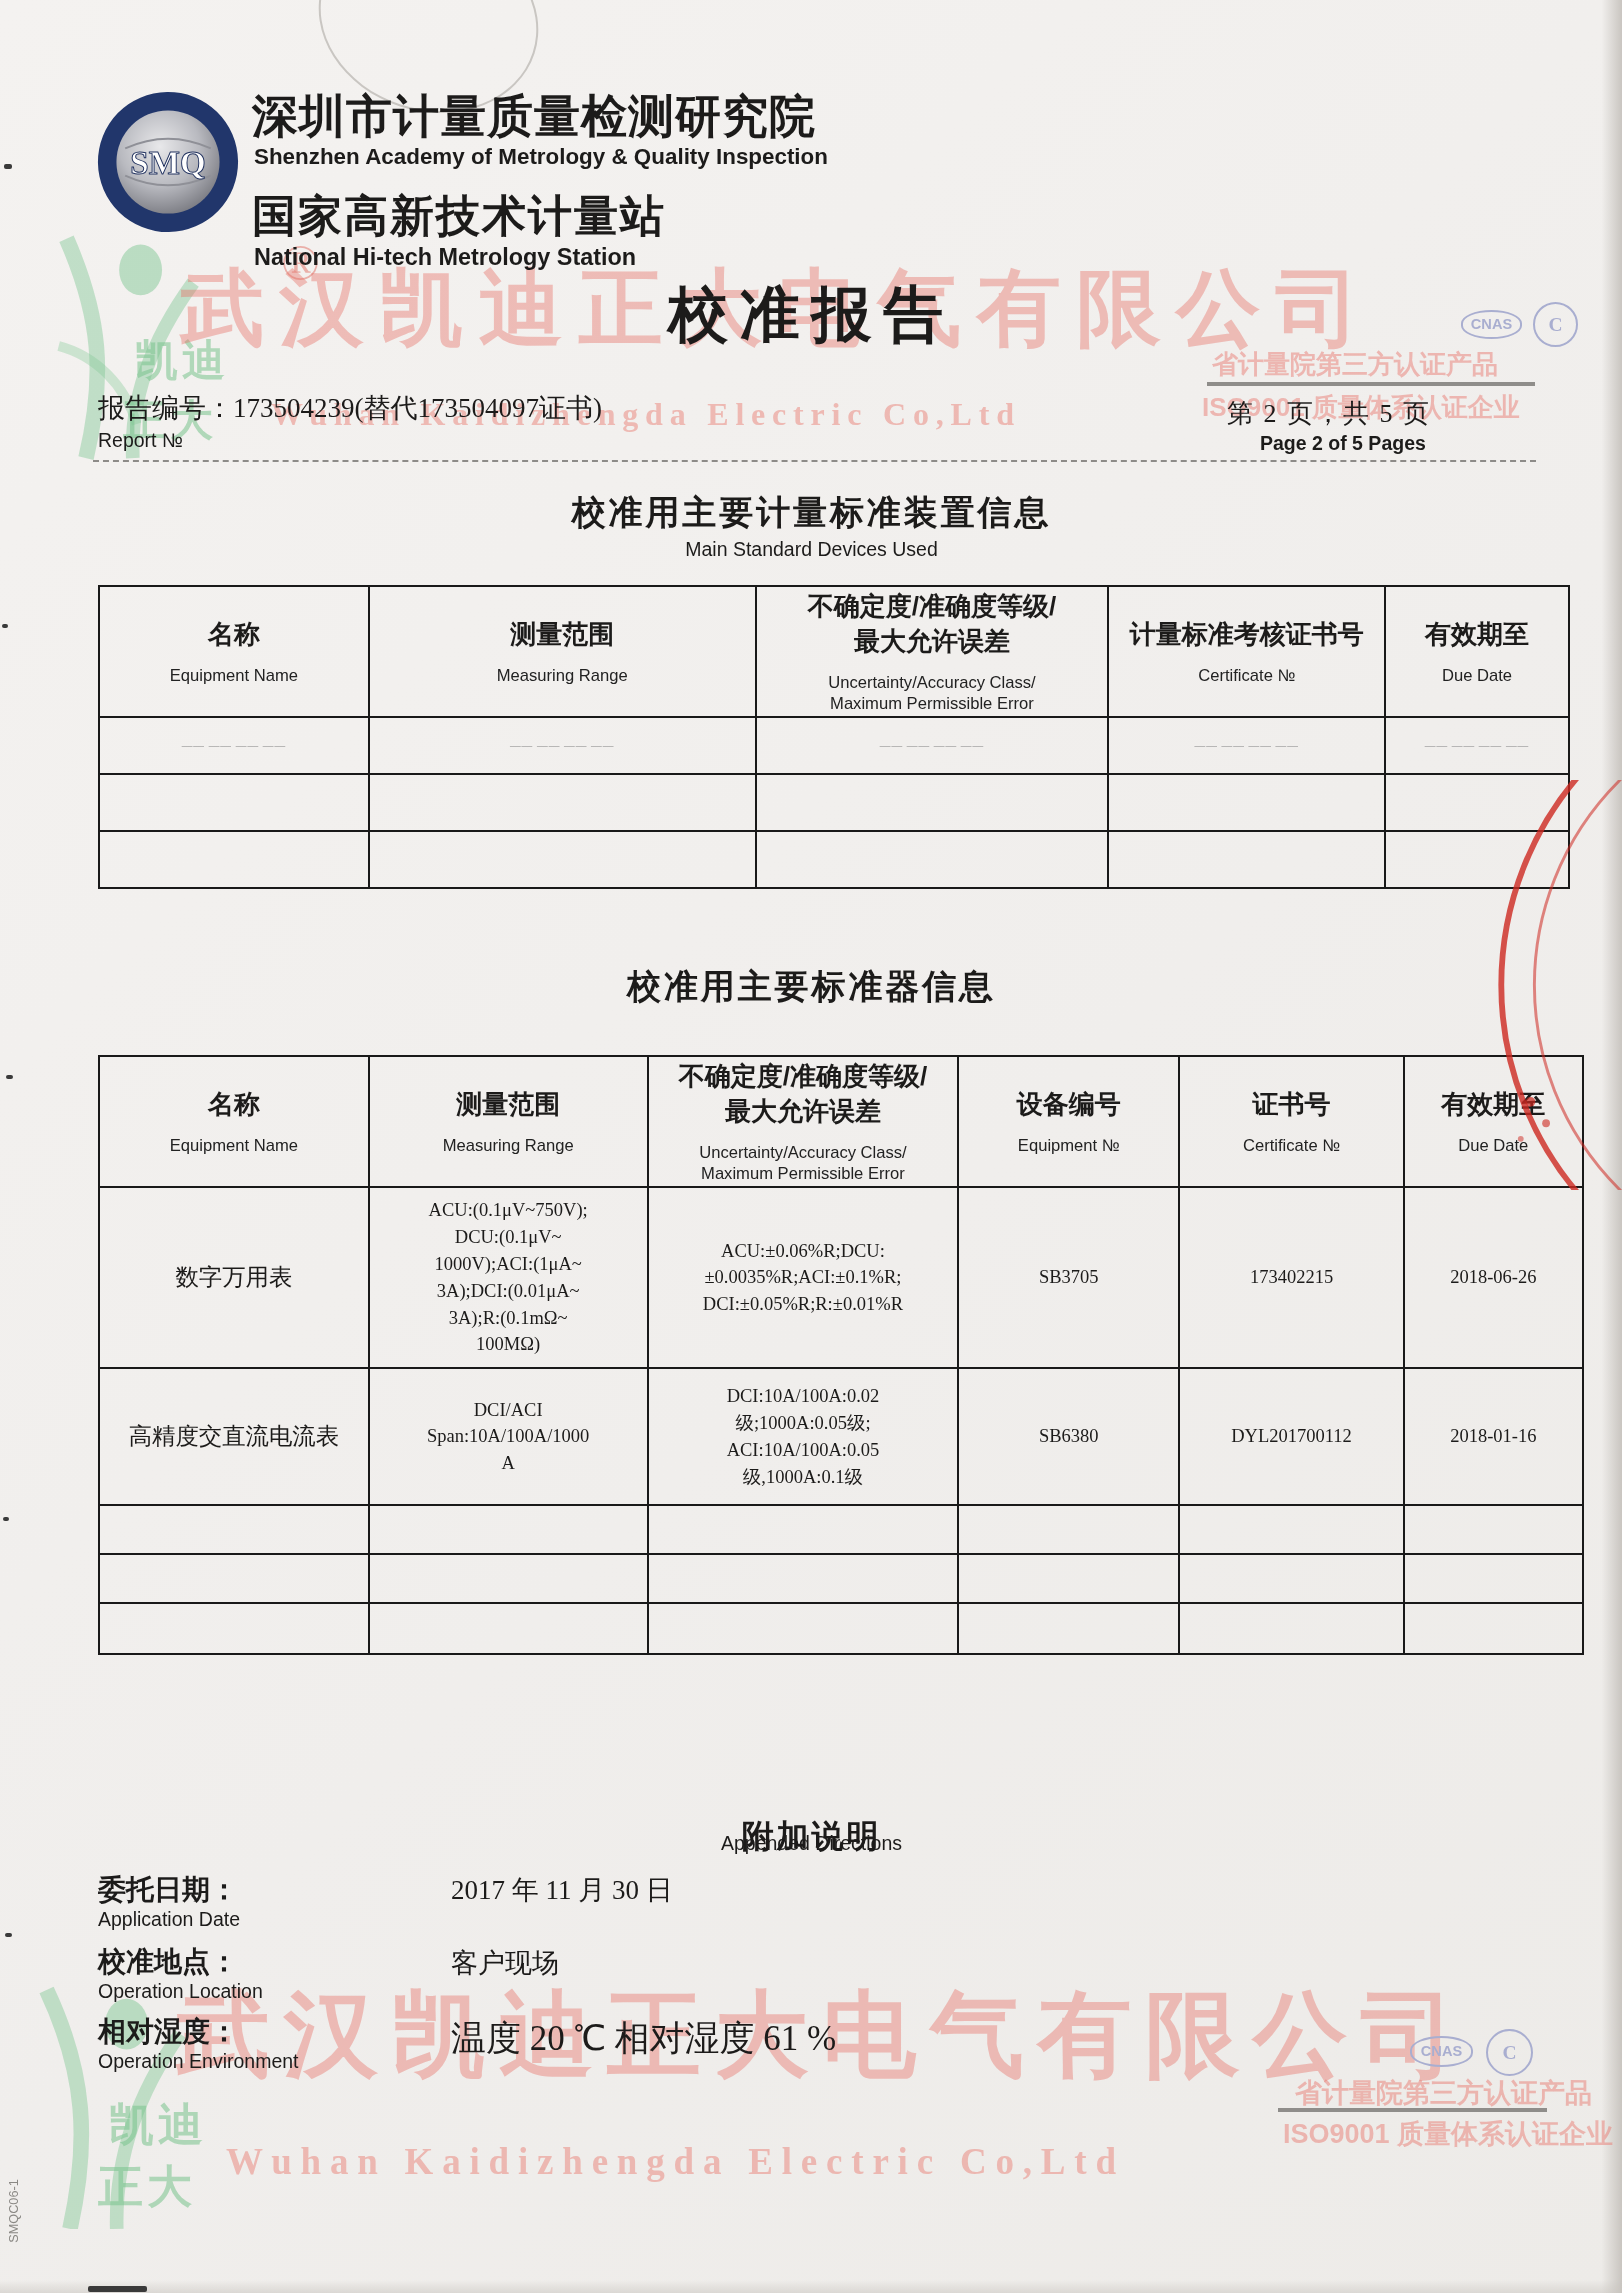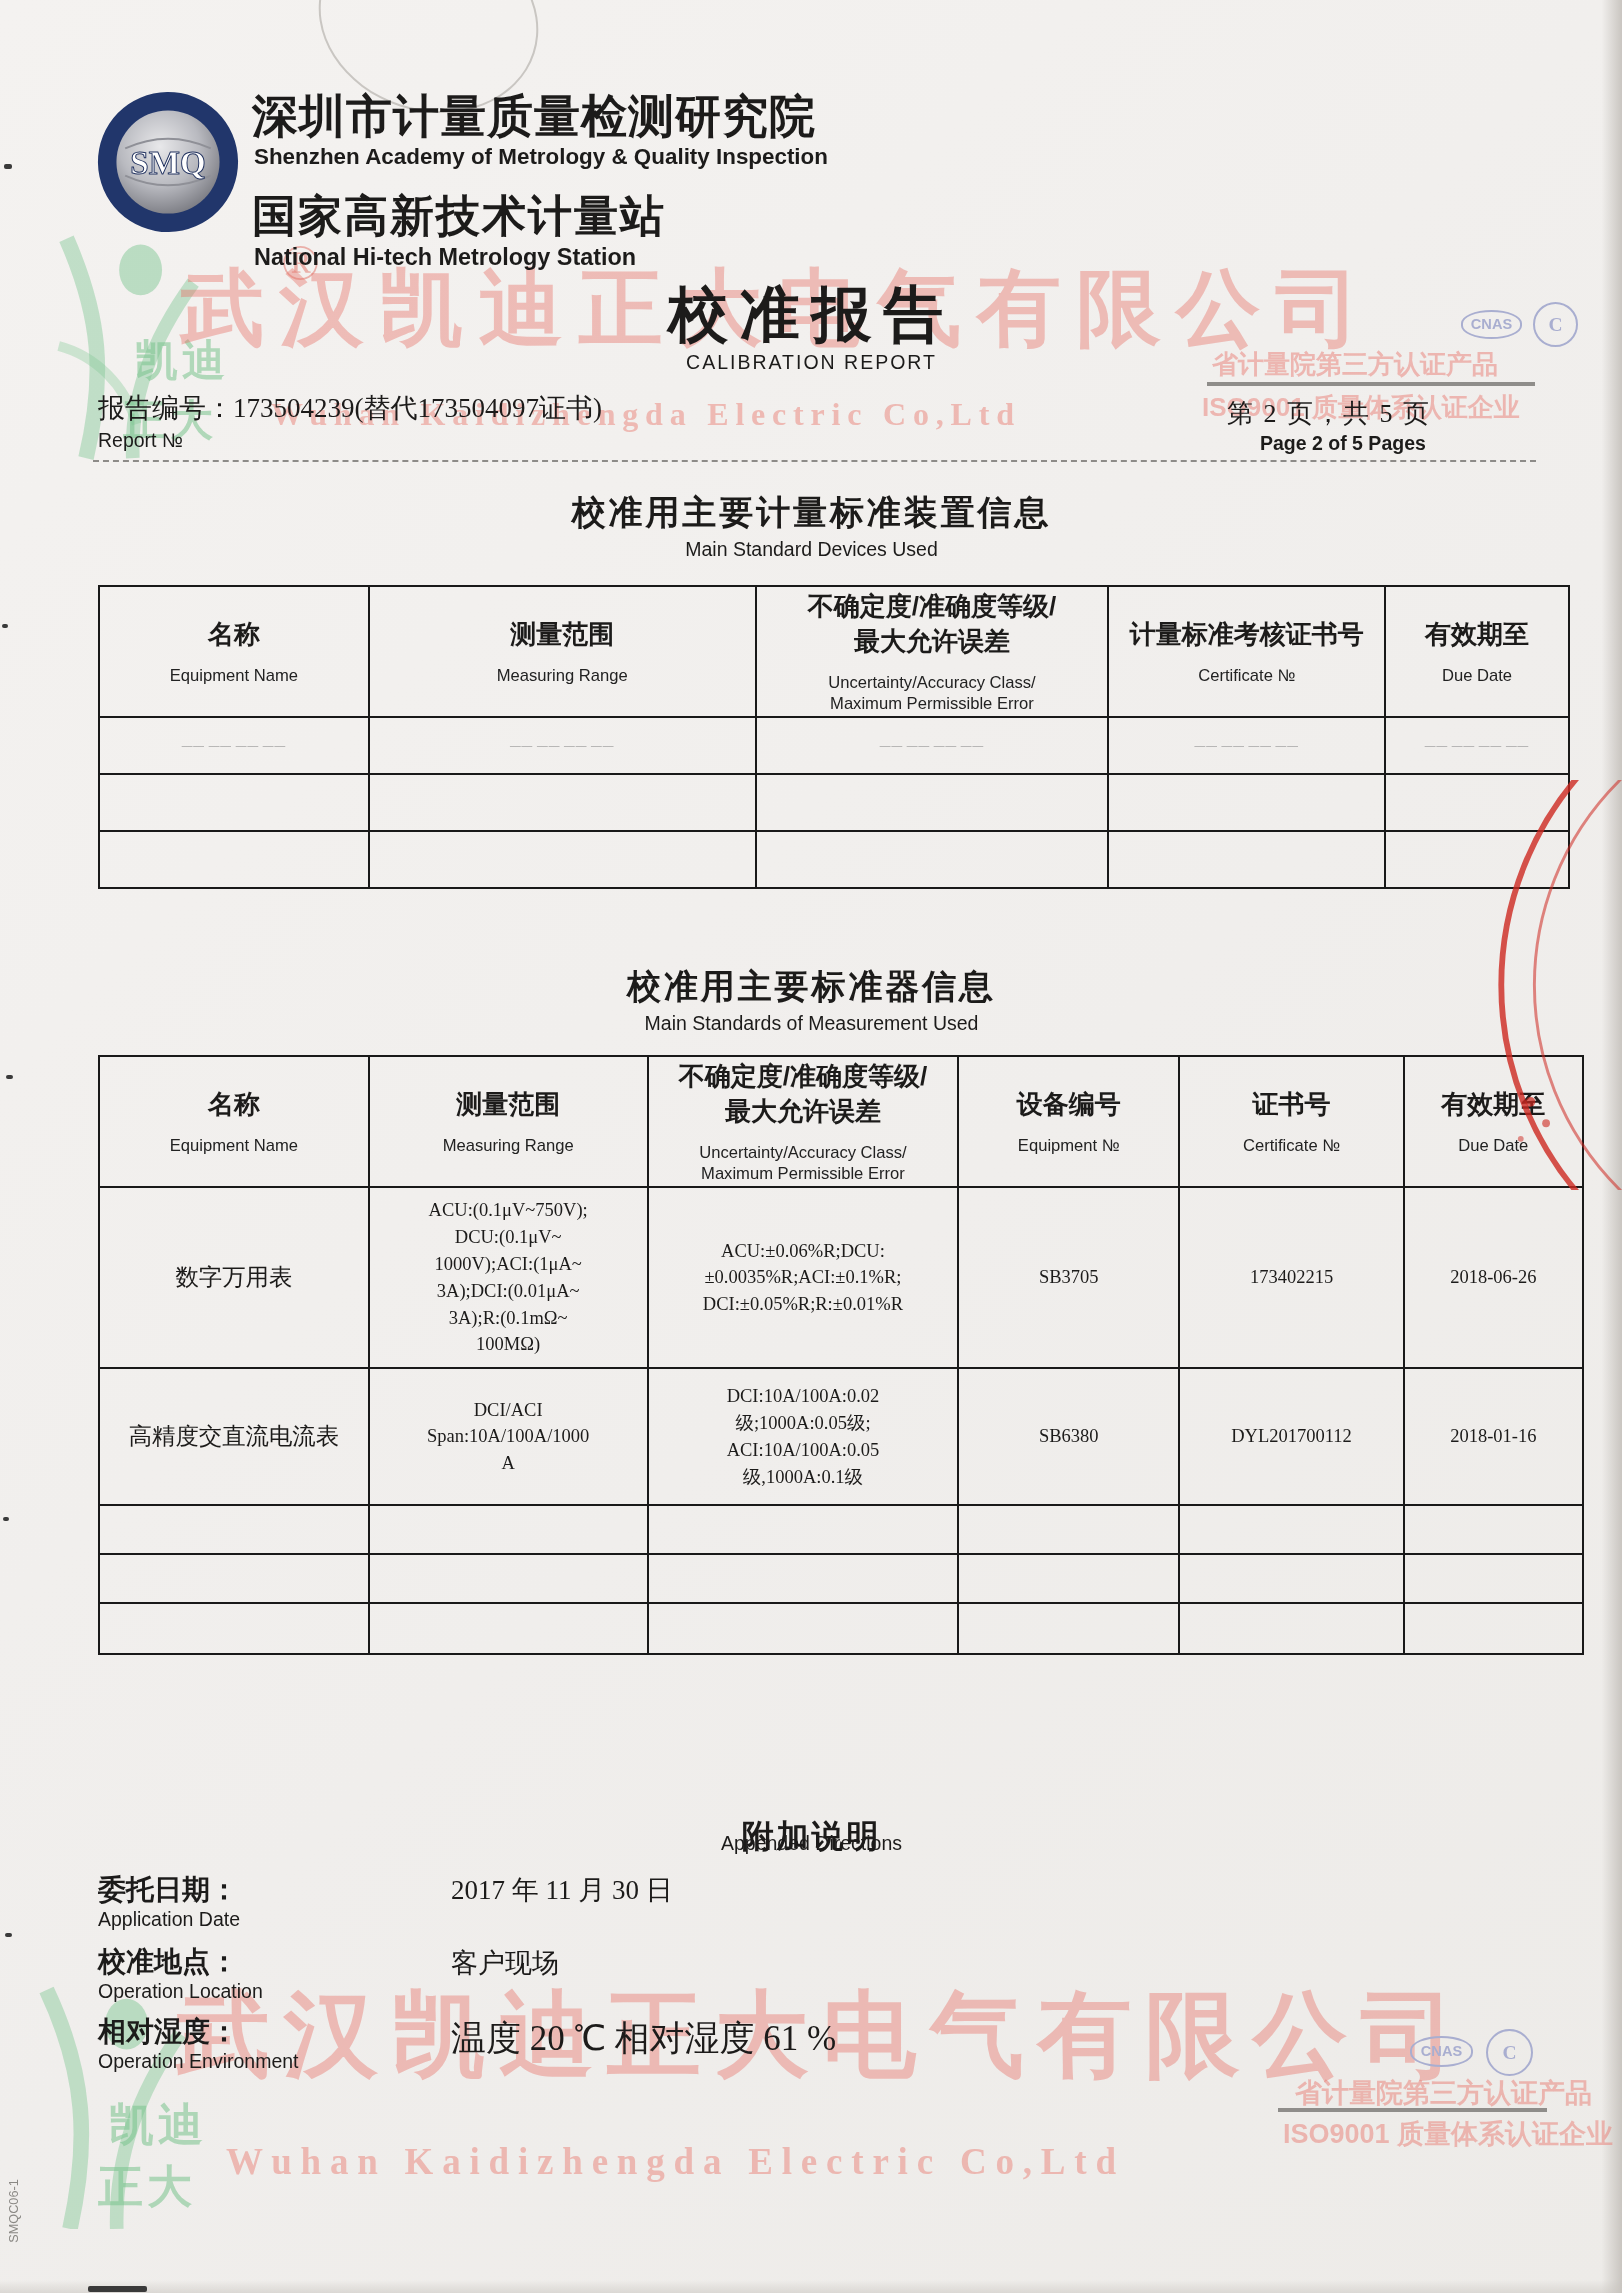--- a/index.html
+++ b/index.html
@@ -97,21 +97,20 @@
     <path d="M30,60 Q74,40 118,60 M30,88 Q74,108 118,88" stroke="#8f9097" stroke-width="2" fill="none"></path>
     <text x="74" y="86" text-anchor="middle" font-family="Liberation Serif, serif" font-weight="700" font-size="34" fill="#ffffff" stroke="#1d2e5c" stroke-width="1">SMQ</text>
   </svg>
 
   <div class="ct" style="left:254px; top:144px; font-size:22.4px; font-weight:700;">Shenzhen Academy of Metrology &amp; Quality Inspection</div>
   <div class="ct hei" style="left:252px; top:86px; font-size:46px; letter-spacing:1px;">深圳市计量质量检测研究院</div>
   <div class="ct hei" style="left:252px; top:187px; font-size:44px; letter-spacing:2px;">国家高新技术计量站</div>
   <div class="ct" style="left:254px; top:244px; font-size:23.4px; font-weight:700;">National Hi-tech Metrology Station</div>
 
   <div class="ct center" style="top:275px; font-size:60px; font-weight:700; letter-spacing:11.7px;">校准报告</div>
-  <div class="ct center" style="top:351px; font-size:19.5px; font-weight:500; letter-spacing:2px;">CALIBRATION REPORT</div>
 
   <div class="ct song" style="left:98px; top:390px; font-size:27px;">报告编号：173504239(替代173504097证书)</div>
   <div class="ct" style="left:98px; top:429px; font-size:19.5px;">Report №</div>
   <div class="ct song" style="left:1227px; top:396px; font-size:26px; letter-spacing:2px;">第 2 页，共 5 页</div>
   <div class="ct" style="left:1260px; top:432px; font-size:19.5px; font-weight:600;">Page 2 of 5 Pages</div>
 
   <div class="ct" style="left:93px; top:460px; width:1443px; border-top:2px dashed #8d8b88;"></div>
 
   <div class="ct center" style="top:490px; font-size:34px; font-weight:700; letter-spacing:2.9px;font-family:Liberation Serif, serif;">校准用主要计量标准装置信息</div>
   <div class="ct center" style="top:538px; font-size:19.5px; font-weight:500;">Main Standard Devices Used</div>
@@ -162,21 +161,20 @@
           <td></td>
           <td></td>
           <td></td>
           <td></td>
           <td></td>
         </tr>
       </tbody>
     </table>
 
   <div class="ct center" style="top:964px; font-size:34px; font-weight:700; letter-spacing:2.9px;">校准用主要标准器信息</div>
-  <div class="ct center" style="top:1012px; font-size:19.5px; font-weight:500;">Main Standards of Measurement Used</div>
 
   <table class="rpt ct" style="left:98px; top:1055px;">
       <thead>
         <tr style="height: 109px;">
           <th style="width: 256px;">
             <div class="hcn">名称</div>
             <div class="hen">Equipment Name</div>
           </th>
           <th style="width: 265px;">
             <div class="hcn">测量范围</div>

